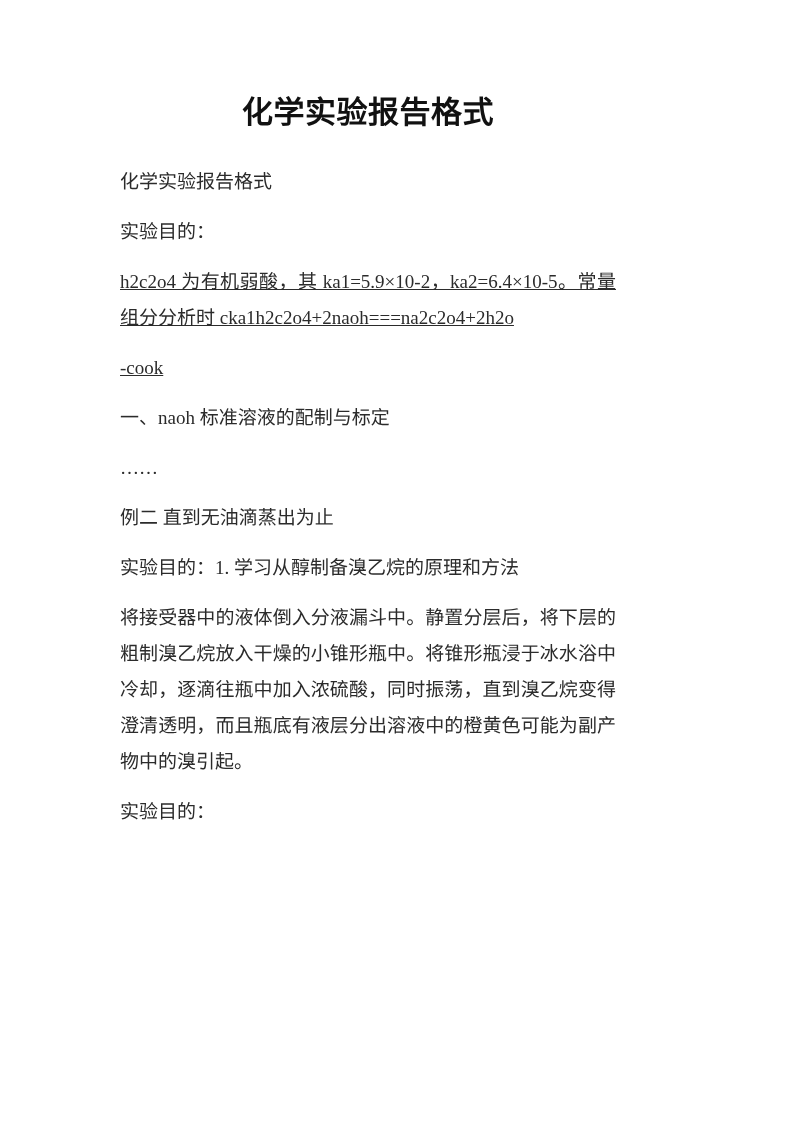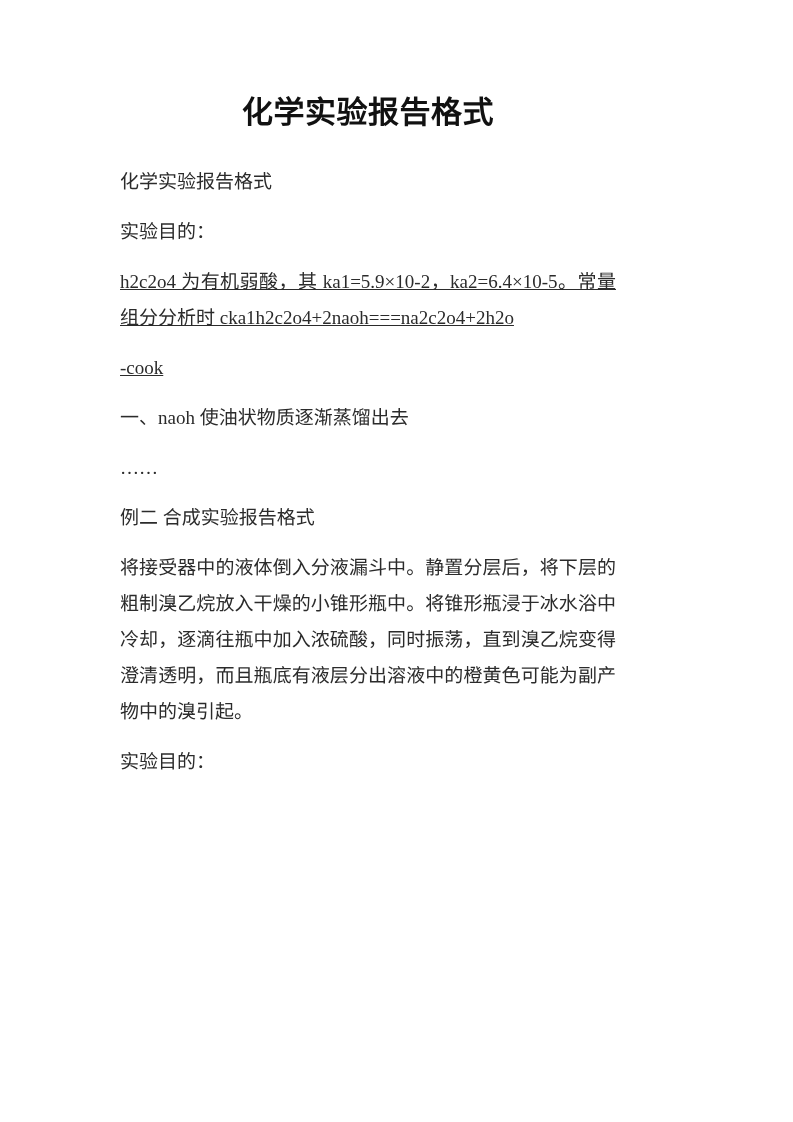--- a/index.html
+++ b/index.html
@@ -44,18 +44,19 @@
 </head>
 <body>
 
 <div class="page">
   <h1 class="doc-title">化学实验报告格式</h1>
 
   <p class="para">化学实验报告格式</p>
   <p class="para">实验目的：</p>
   <p class="para latin-tight">h2c2o4 为有机弱酸，其 ka1=5.9×10-2，ka2=6.4×10-5。常量组分分析时 cka1h2c2o4+2naoh===na2c2o4+2h2o</p>
   <p class="para latin-tight">-cook</p>
-  <p class="para">一、naoh 使油状物质逐渐蒸馏出去</p>
+  <p class="para">一、naoh 标准溶液的配制与标定</p>
   <p class="para">……</p>
-  <p class="para">例二 合成实验报告格式</p>
+  <p class="para">例二 直到无油滴蒸出为止</p>
+  <p class="para">实验目的：1. 学习从醇制备溴乙烷的原理和方法</p>
   <p class="para">将接受器中的液体倒入分液漏斗中。静置分层后，将下层的粗制溴乙烷放入干燥的小锥形瓶中。将锥形瓶浸于冰水浴中冷却，逐滴往瓶中加入浓硫酸，同时振荡，直到溴乙烷变得澄清透明，而且瓶底有液层分出溶液中的橙黄色可能为副产物中的溴引起。</p>
   <p class="para">实验目的：</p>
 </div>
 
 </body></html>

